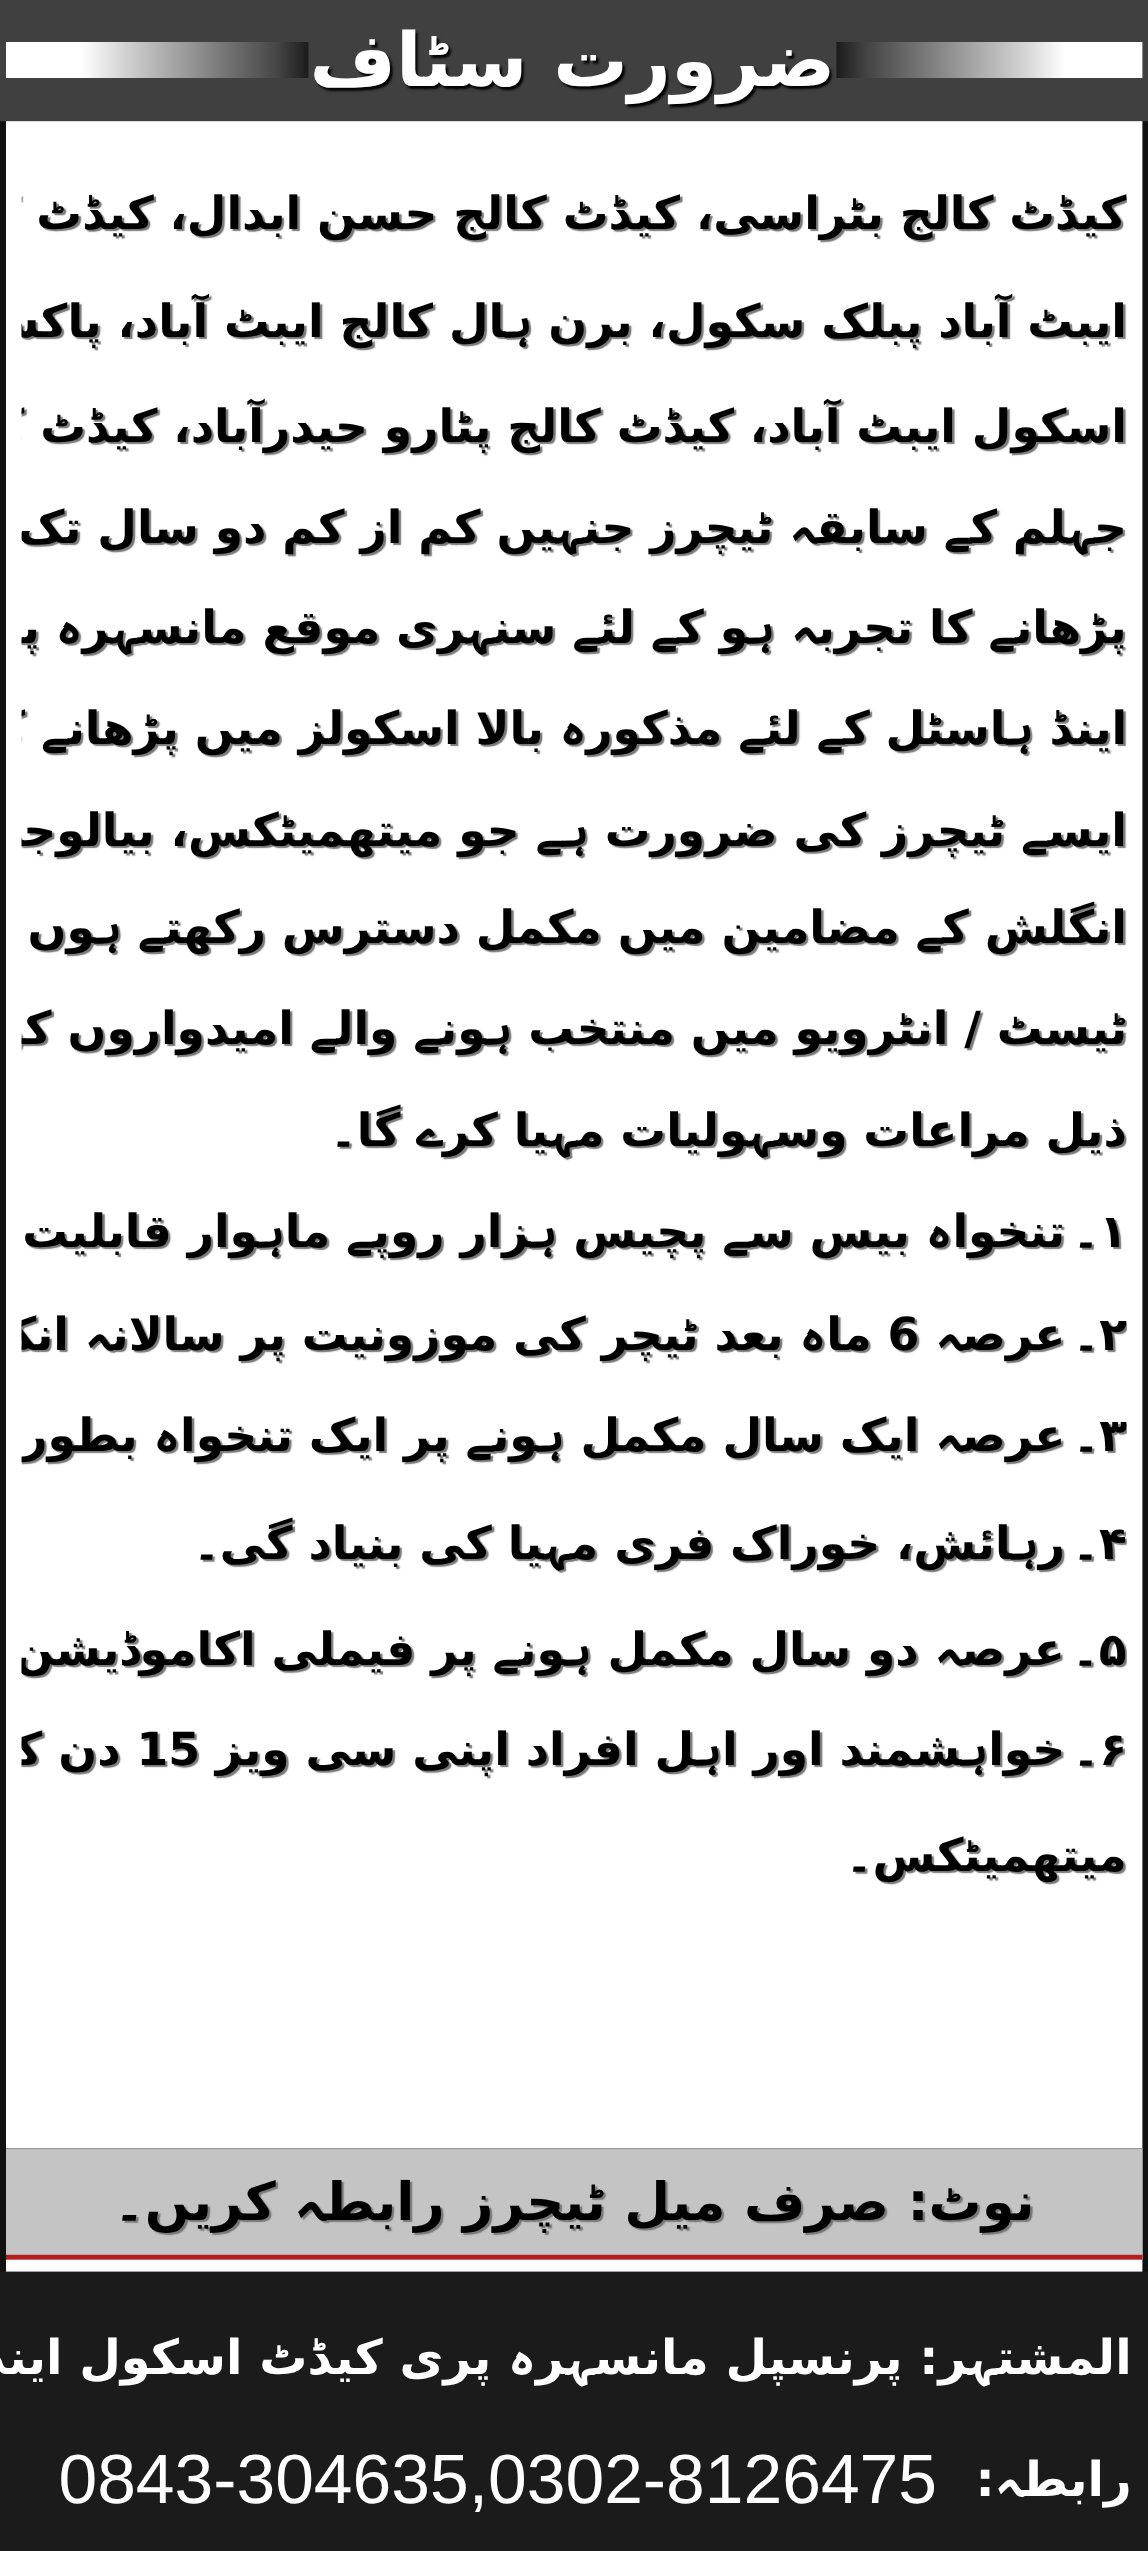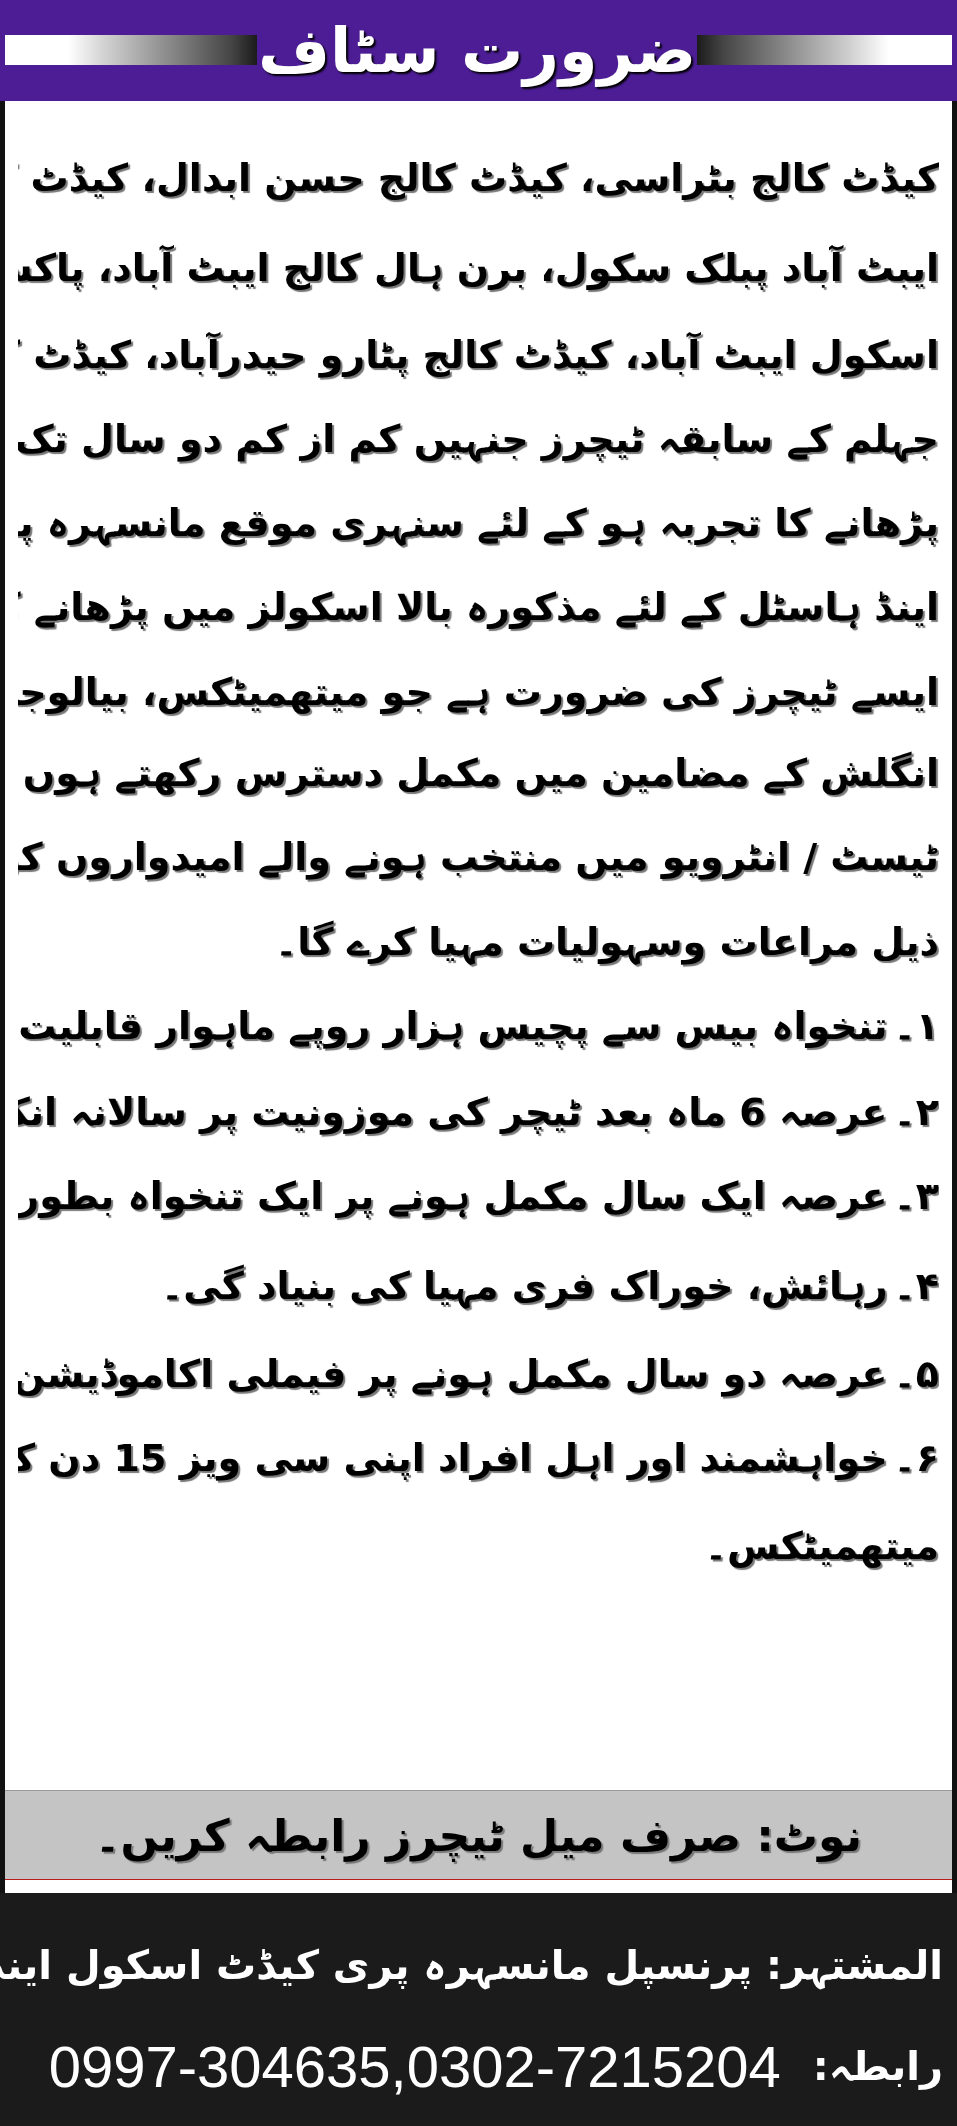--- a/index.html
+++ b/index.html
@@ -20,21 +20,21 @@
       width: 957px; height: 2126px;
       box-sizing: border-box;
       border: 5px solid #111111;
       background: #ffffff;
     }
     
     .header {
       position: absolute;
       left: 0; top: 0;
       width: 957px; height: 101px;
-      background: #4c1d95;
+      background: #404040;
     }
     .hbar-left {
       position: absolute;
       left: 5px; top: 35px;
       width: 252px; height: 30px;
       background: linear-gradient(to right, #ffffff 0%, #ffffff 25%, #d0d0d0 40%, #8a8a8a 65%, #444444 90%, #1b1b1b 100%);
     }
     .hbar-right {
       position: absolute;
       right: 5px; top: 35px;
@@ -79,21 +79,21 @@
     .list-item .num {
       margin-left: 6px;
     }
     
     .note-band {
       position: absolute;
       left: 5px; top: 1790px;
       width: 947px; height: 88px;
       background: #c4c4c4;
       border-top: 1px solid #999999;
-      border-bottom: 1px solid #b91c1c;
+      border-bottom: 4px solid #b91c1c;
       display: flex;
       align-items: center;
       justify-content: center;
     }
     .note-text {
       direction: rtl;
       color: #000000;
       font-family: "DejaVu Sans", sans-serif;
       font-weight: bold;
       font-size: 44px;
@@ -188,15 +188,15 @@
 <div class="line short" style="top:1510px">میتھمیٹکس۔</div>
 
 <div class="note-band">
   <div class="note-text">نوٹ: صرف میل ٹیچرز رابطہ کریں۔</div>
 </div>
 
 <div class="footer">
   <div class="advertiser">المشتہر: پرنسپل مانسہرہ پری کیڈٹ اسکول اینڈ ہاسٹل مانسہرہ</div>
   <div class="contact-row">
     <span class="contact-label">رابطہ:</span>
-    <span class="contact-phones">0997-304635,0302-7215204</span>
+    <span class="contact-phones">0843-304635,0302-8126475</span>
   </div>
 </div>
 
 </body></html>

